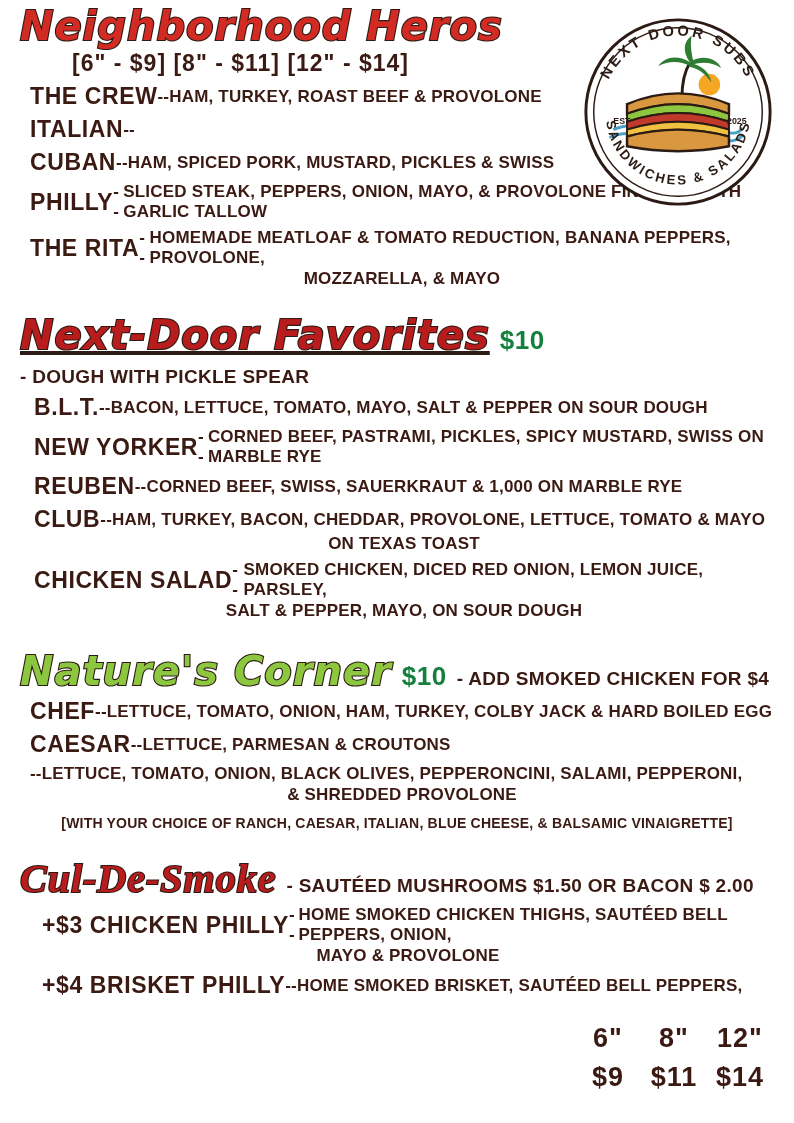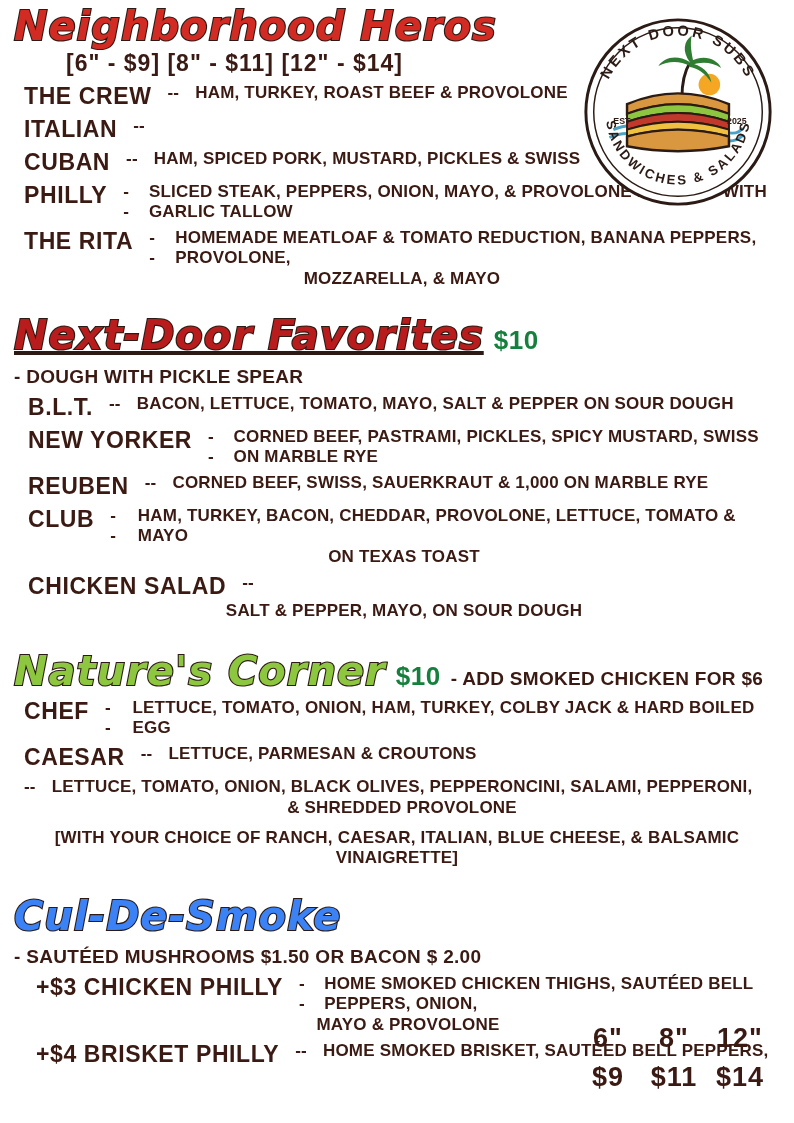--- a/index.html
+++ b/index.html
@@ -27,42 +27,42 @@
     position: absolute;
     top: 8px;
     right: 18px;
     width: 196px;
     height: 196px;
   }
   .logo svg { display:block; width:100%; height:100%; }
 
   
   .section {
-    padding: 0 14px;
+    padding: 0 20px;
   }
   .sec-head {
     display: flex;
     align-items: baseline;
     gap: 10px;
     flex-wrap: wrap;
   }
   .sec-title {
     font-family: "DejaVu Sans", sans-serif;
     font-weight: bold;
     font-style: italic;
     font-size: 40px;
     letter-spacing: 1px;
     line-height: 1;
     -webkit-text-stroke: 2.2px #2b1b14;
     paint-order: stroke fill;
   }
   .sec-title.red   { color: #d22b24; }
   .sec-title.blue  { color: #b91c1c; text-decoration: underline; }
   .sec-title.green { color: #8dc63f; }
-  .sec-title.orange{ color: #3b82f6; }
+  .sec-title.orange{ color: #b91c1c; font-family: Liberation Serif, serif; }
 
   .sec-price {
     font-family: "Liberation Sans", sans-serif;
     font-weight: bold;
     font-size: 26px;
     color: #15803d;
     letter-spacing: .5px;
   }
   .sec-note {
     font-family: "Liberation Sans", sans-serif;
@@ -83,22 +83,22 @@
   }
 
   
   .items { margin-top: 6px; }
   .item {
     margin: 0 0 6px 0;
     text-align: left;
   }
   .item-line {
     display: flex;
-    align-items: flex-start;
-    gap: 16px;
+    align-items: center;
+    gap: 0;
   }
   .item-name {
     font-family: "Liberation Sans", sans-serif;
     font-weight: bold;
     font-size: 23px;
     letter-spacing: .6px;
     white-space: nowrap;
     color: #3a1a12;
   }
   .item-desc {
@@ -120,21 +120,21 @@
   .dash { font-weight: bold; }
 
   .indent-1 { padding-left: 14px; }
   .indent-2 { padding-left: 22px; }
   .indent-3 { padding-left: 10px; }
 
   .note-center {
     text-align: center;
     font-family: "Liberation Sans", sans-serif;
     font-weight: bold;
-    font-size: 17px;
+    font-size: 14px;
     letter-spacing: .2px;
     margin-top: 10px;
     color: #3a1a12;
   }
 
   
   .footer-prices {
     position: absolute;
     right: 30px;
     bottom: 28px;
@@ -284,31 +284,32 @@
           <span class="item-name">CLUB</span>
           <span class="item-desc dash">--</span>
           <span class="item-desc">HAM, TURKEY, BACON, CHEDDAR, PROVOLONE, LETTUCE, TOMATO &amp; MAYO</span>
         </div>
         <div class="item-desc2">ON TEXAS TOAST</div>
       </div>
       <div class="item indent-1">
         <div class="item-line">
           <span class="item-name">CHICKEN SALAD</span>
           <span class="item-desc dash">--</span>
+          <span class="item-desc">SMOKED CHICKEN, DICED RED ONION, LEMON JUICE, PARSLEY,</span>
         </div>
         <div class="item-desc2">SALT &amp; PEPPER, MAYO, ON SOUR DOUGH</div>
       </div>
     </div>
   </div>
 
   <div class="section s3">
     <div class="sec-head">
       <div class="sec-title green">Nature's Corner</div>
       <div class="sec-price">$10</div>
-      <div class="sec-note">- ADD SMOKED CHICKEN FOR $6</div>
+      <div class="sec-note">- ADD SMOKED CHICKEN FOR $4</div>
     </div>
 
     <div class="items">
       <div class="item indent-3">
         <div class="item-line">
           <span class="item-name">CHEF</span>
           <span class="item-desc dash">--</span>
           <span class="item-desc">LETTUCE, TOMATO, ONION, HAM, TURKEY, COLBY JACK &amp; HARD BOILED EGG</span>
         </div>
       </div>

